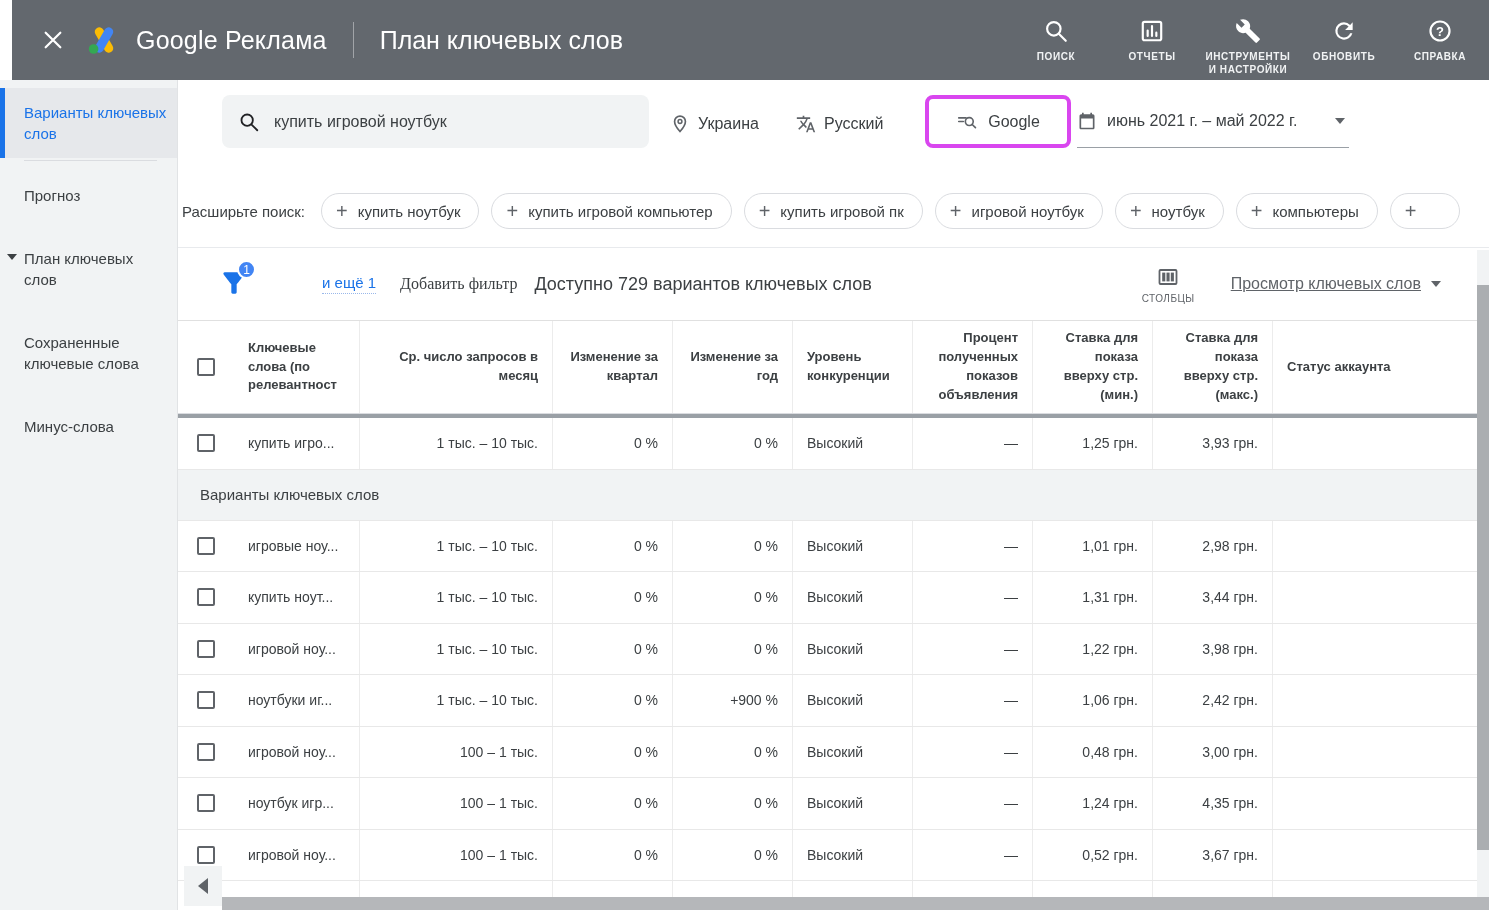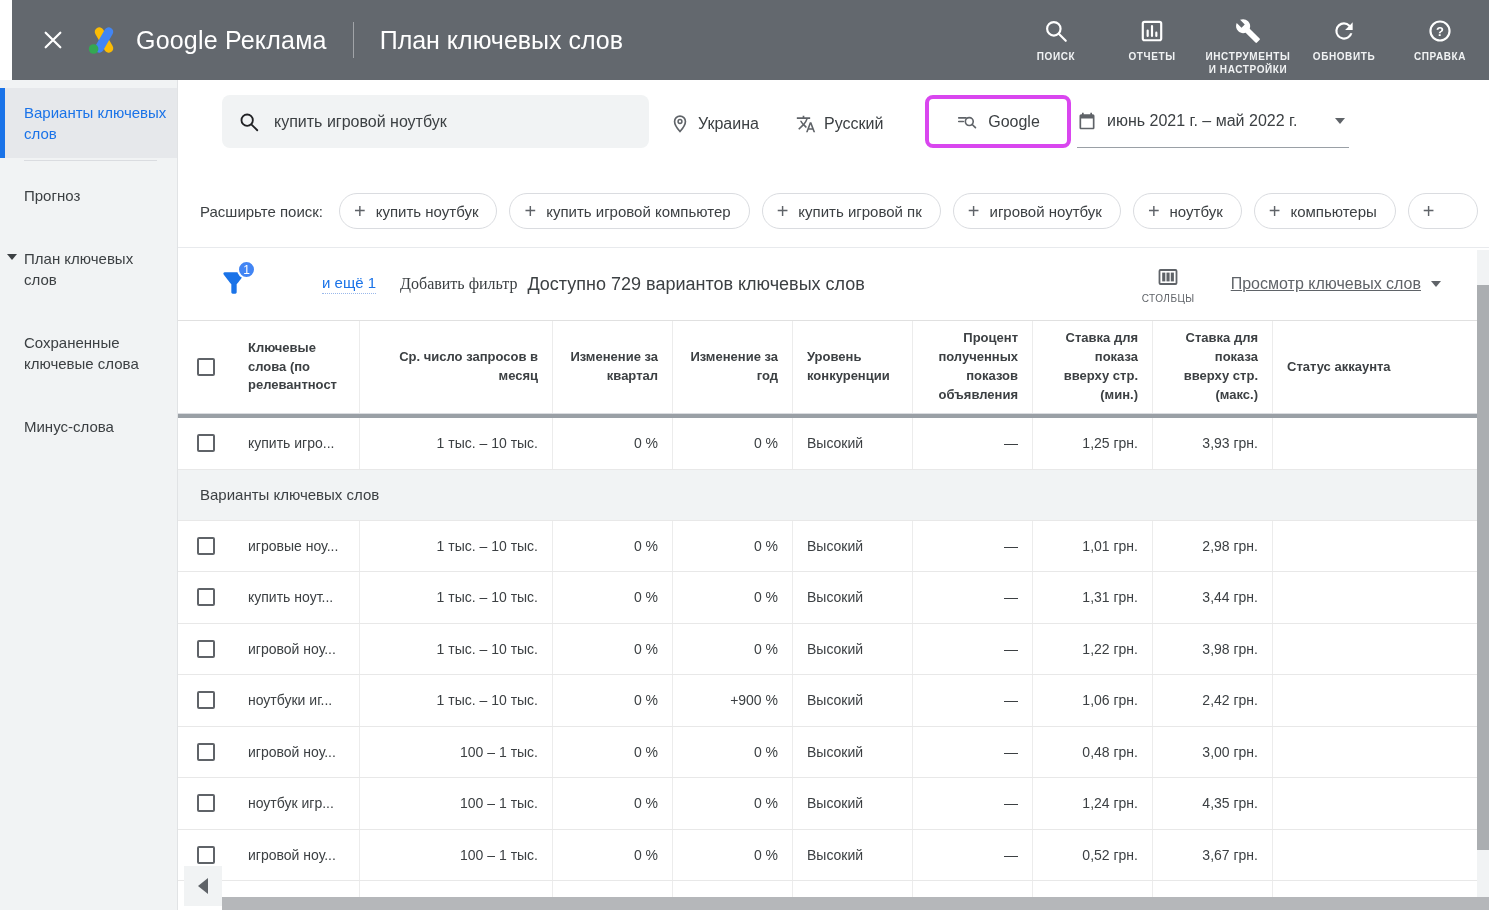--- a/index.html
+++ b/index.html
@@ -33,34 +33,34 @@
   .search-box { position:absolute; left:20px; top:15px; width:427px; height:53px; background:#f1f3f4; border-radius:8px; display:flex; align-items:center; padding:0 16px; gap:14px; }
   .search-box input { border:none; outline:none; background:transparent; font-size:16px; color:#3c4043; width:100%; font-family:inherit; }
   .tb-chip { position:absolute; top:0; height:88px; display:flex; align-items:center; gap:8px; font-size:16px; color:#3c4043; cursor:pointer; }
   .loc-chip { left:468px; } .lang-chip { left:594px; }
   .network-btn { position:absolute; left:723px; top:15px; width:146px; height:53px; border:4px solid #d946ef; border-radius:8px; display:flex; align-items:center; justify-content:center; gap:10px; font-size:16px; cursor:pointer; background:#fff; }
   .date-ctrl { position:absolute; left:875px; top:15px; width:272px; height:53px; display:flex; align-items:center; gap:10px; font-size:16px; border-bottom:1px solid #9aa0a6; cursor:pointer; }
   .caret-down { width:0; height:0; border-left:5px solid transparent; border-right:5px solid transparent; border-top:6px solid #5f6368; }
   .date-ctrl .caret-down { margin-left:auto; margin-right:4px; }
 
   
-  .expand-row { position:absolute; left:0; top:97px; width:100%; height:68px; display:flex; align-items:center; padding-left:22px; overflow:hidden; }
+  .expand-row { position:absolute; left:0; top:97px; width:100%; height:68px; display:flex; align-items:center; padding-left:4px; overflow:hidden; }
   .expand-label { font-size:15px; color:#3c4043; margin-right:16px; white-space:nowrap; }
   .chip { display:flex; align-items:center; gap:10px; border:1px solid #dadce0; border-radius:18px; height:36px; padding:0 18px 0 14px; font-size:15px; color:#3c4043; white-space:nowrap; cursor:pointer; margin-right:12px; background:#fff; }
   .chip .plus { font-size:20px; color:#5f6368; font-weight:400; line-height:1; }
   .chip.partial { min-width:70px; margin-right:-50px; }
   .expand-divider { position:absolute; left:0; top:167px; width:100%; height:1px; background:#e8eaed; }
 
   
   .filterbar { position:absolute; left:0; top:168px; width:100%; height:72px; display:flex; align-items:center; }
   .funnel-wrap { position:relative; margin-left:40px; width:34px; height:34px; cursor:pointer; }
   .funnel-badge { position:absolute; right:-4px; top:-7px; width:19px; height:19px; border-radius:50%; background:#4285f4; color:#fff; font-size:12px; display:flex; align-items:center; justify-content:center; border:2px solid #fff; }
   .more-link { margin-left:70px; color:#1a73e8; font-size:15px; border-bottom:1px dotted #9ab8ea; padding-bottom:2px; cursor:pointer; }
   .add-filter { margin-left:24px; font-size:16px; color:#3c4043; cursor:pointer;font-family:Liberation Serif, serif; }
-  .available { margin-left:10px; font-size:18px; color:#3c4043; }
+  .available { margin-left:17px; font-size:18px; color:#3c4043; }
   .fb-right { margin-left:auto; display:flex; align-items:center; gap:36px; padding-right:48px; }
   .columns-btn { display:flex; flex-direction:column; align-items:center; cursor:pointer; }
   .columns-btn .lbl { font-size:10px; color:#5f6368; letter-spacing:.5px; margin-top:4px; }
   .view-selector { display:flex; align-items:center; gap:10px; font-size:16px; color:#5f6368; cursor:pointer;text-decoration:underline; }
 
   
   .table { position:absolute; left:0; top:240px; width:1299px; border-top:1px solid #e0e0e0; }
   .trow, .thead { display:grid; grid-template-columns:56px 126px 193px 120px 120px 120px 120px 120px 120px minmax(0,1fr); }
   .thead { height:93px; border-bottom:1px solid #dadce0; }
   .thead .cell { font-size:13px; font-weight:700; color:#3c4043; display:flex; align-items:center; padding:6px 14px; line-height:1.45; }

